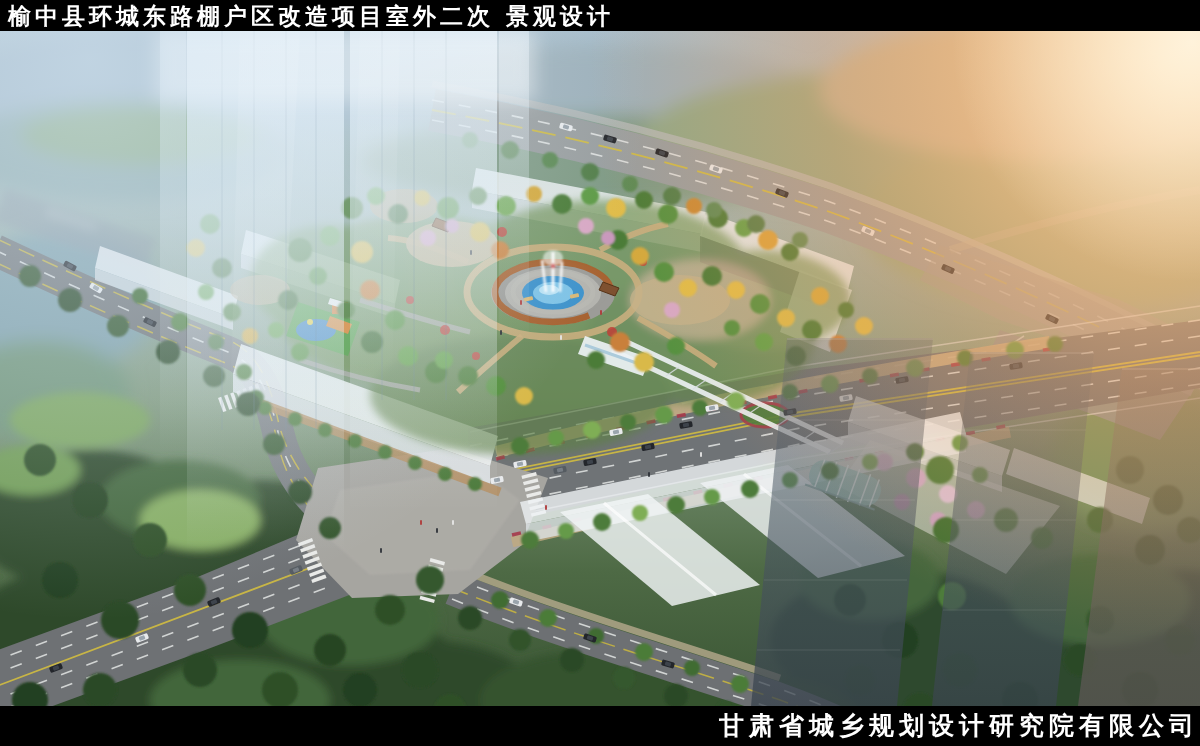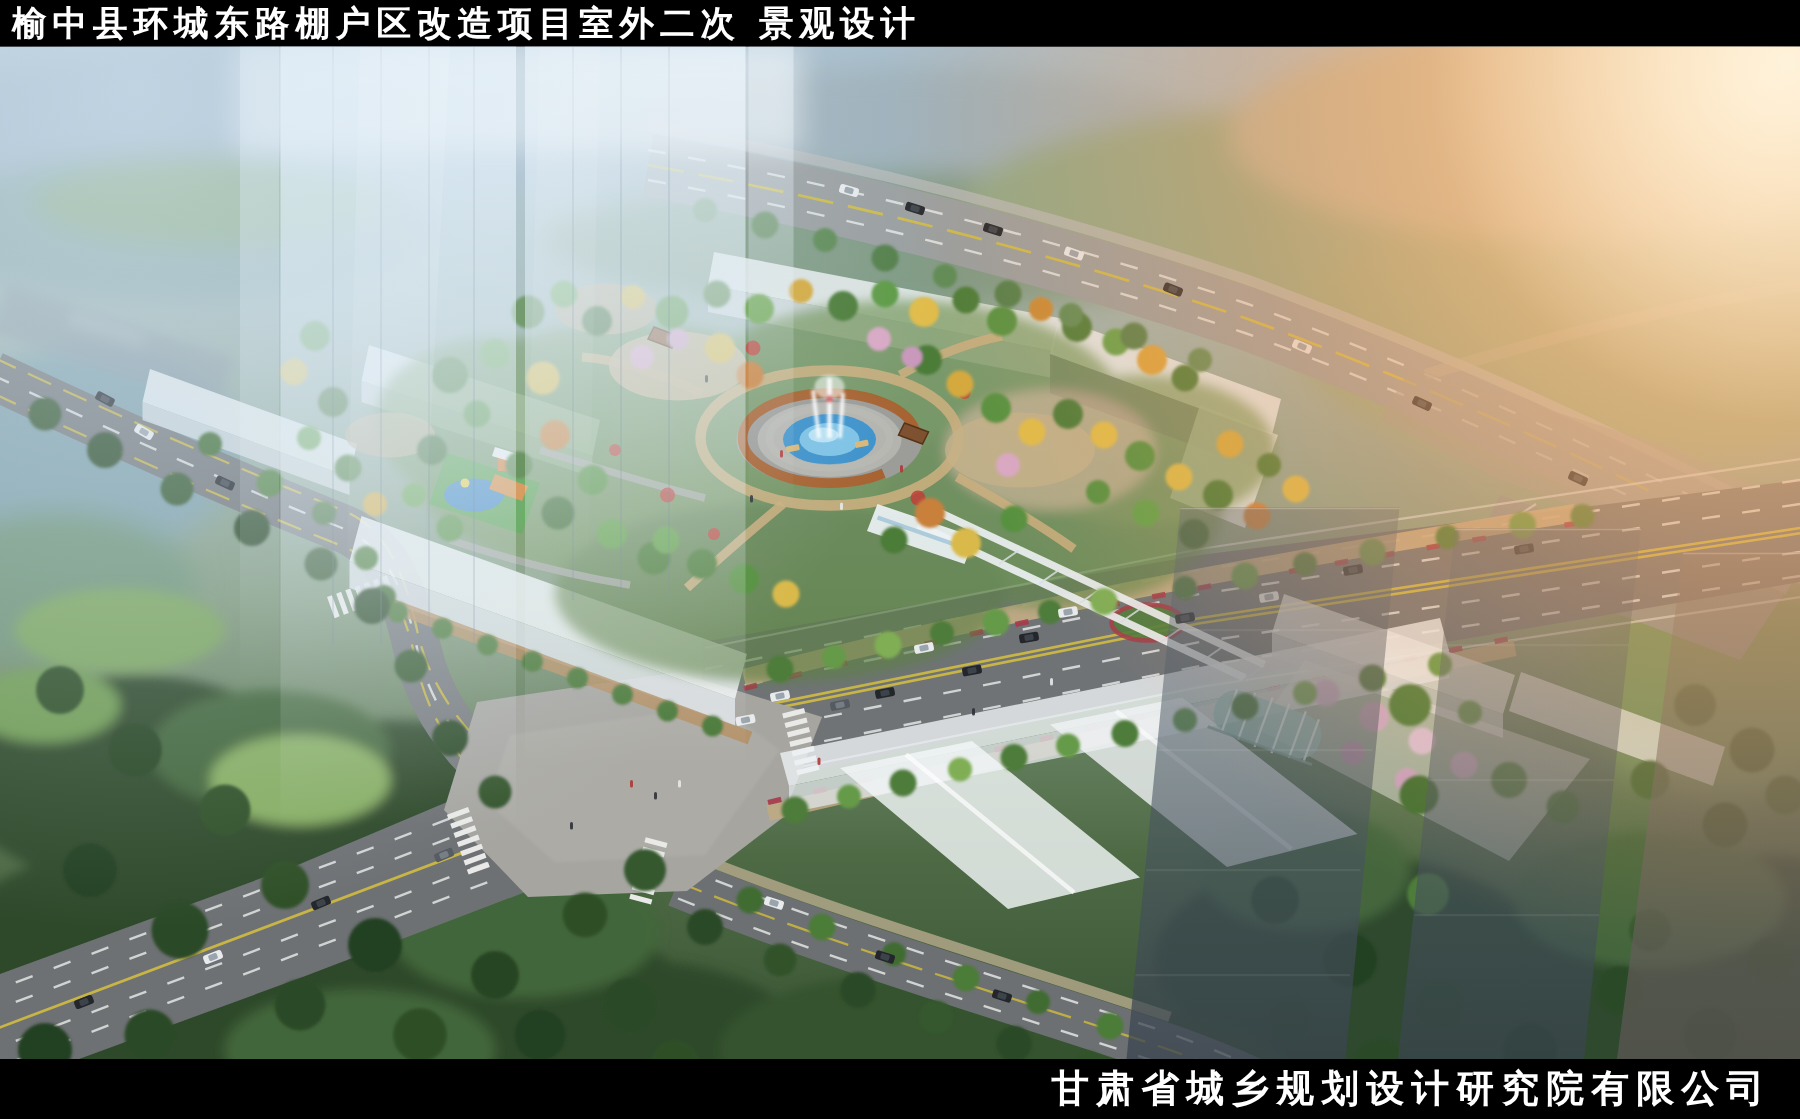--- a/index.html
+++ b/index.html
@@ -1,20 +1,20 @@
 <!DOCTYPE html>
 <html><head>
 <meta charset="utf-8">
 <style>
   html,body{margin:0;padding:0;background:#111;}
   .frame{position:relative;width:1200px;height:746px;margin:0 auto;background:#000;overflow:hidden;
          font-family:"DejaVu Serif","Liberation Serif",serif;}
   .bar{position:absolute;left:0;width:100%;background:#000;color:#fff;white-space:nowrap;overflow:hidden;}
   .bar.top{top:0;height:31px;line-height:31px;font-size:23px;font-weight:700;letter-spacing:4px;padding-left:8px;box-sizing:border-box;}
-  .bar.bottom{bottom:0;height:40px;line-height:40px;font-size:25px;font-weight:700;letter-spacing:5px;text-align:right;padding-right:19px;box-sizing:border-box;}
+  .bar.bottom{bottom:0;height:40px;line-height:40px;font-size:25px;font-weight:700;letter-spacing:5px;text-align:right;padding-right:1px;box-sizing:border-box;}
   .scene{position:absolute;top:31px;left:0;width:1200px;height:675px;}
   svg{display:block;}
   
   .rdA{fill:none;stroke:#999e9f;stroke-width:42;}
   .rdAside{fill:none;stroke:#b7bab9;stroke-width:7;opacity:.75;}
   .rdC{fill:none;stroke:#73777a;stroke-width:32;}
   .rdCs{fill:none;stroke:#6d7073;stroke-width:34;}
   .dashW{fill:none;stroke:#e3e5e4;stroke-width:1.6;stroke-dasharray:12 15;opacity:.85;}
   .lineY{fill:none;stroke:#d2bd40;stroke-width:1.8;opacity:.9;}
   .dashY{fill:none;stroke:#cdb83d;stroke-width:1.5;stroke-dasharray:17 9;opacity:.85;}

